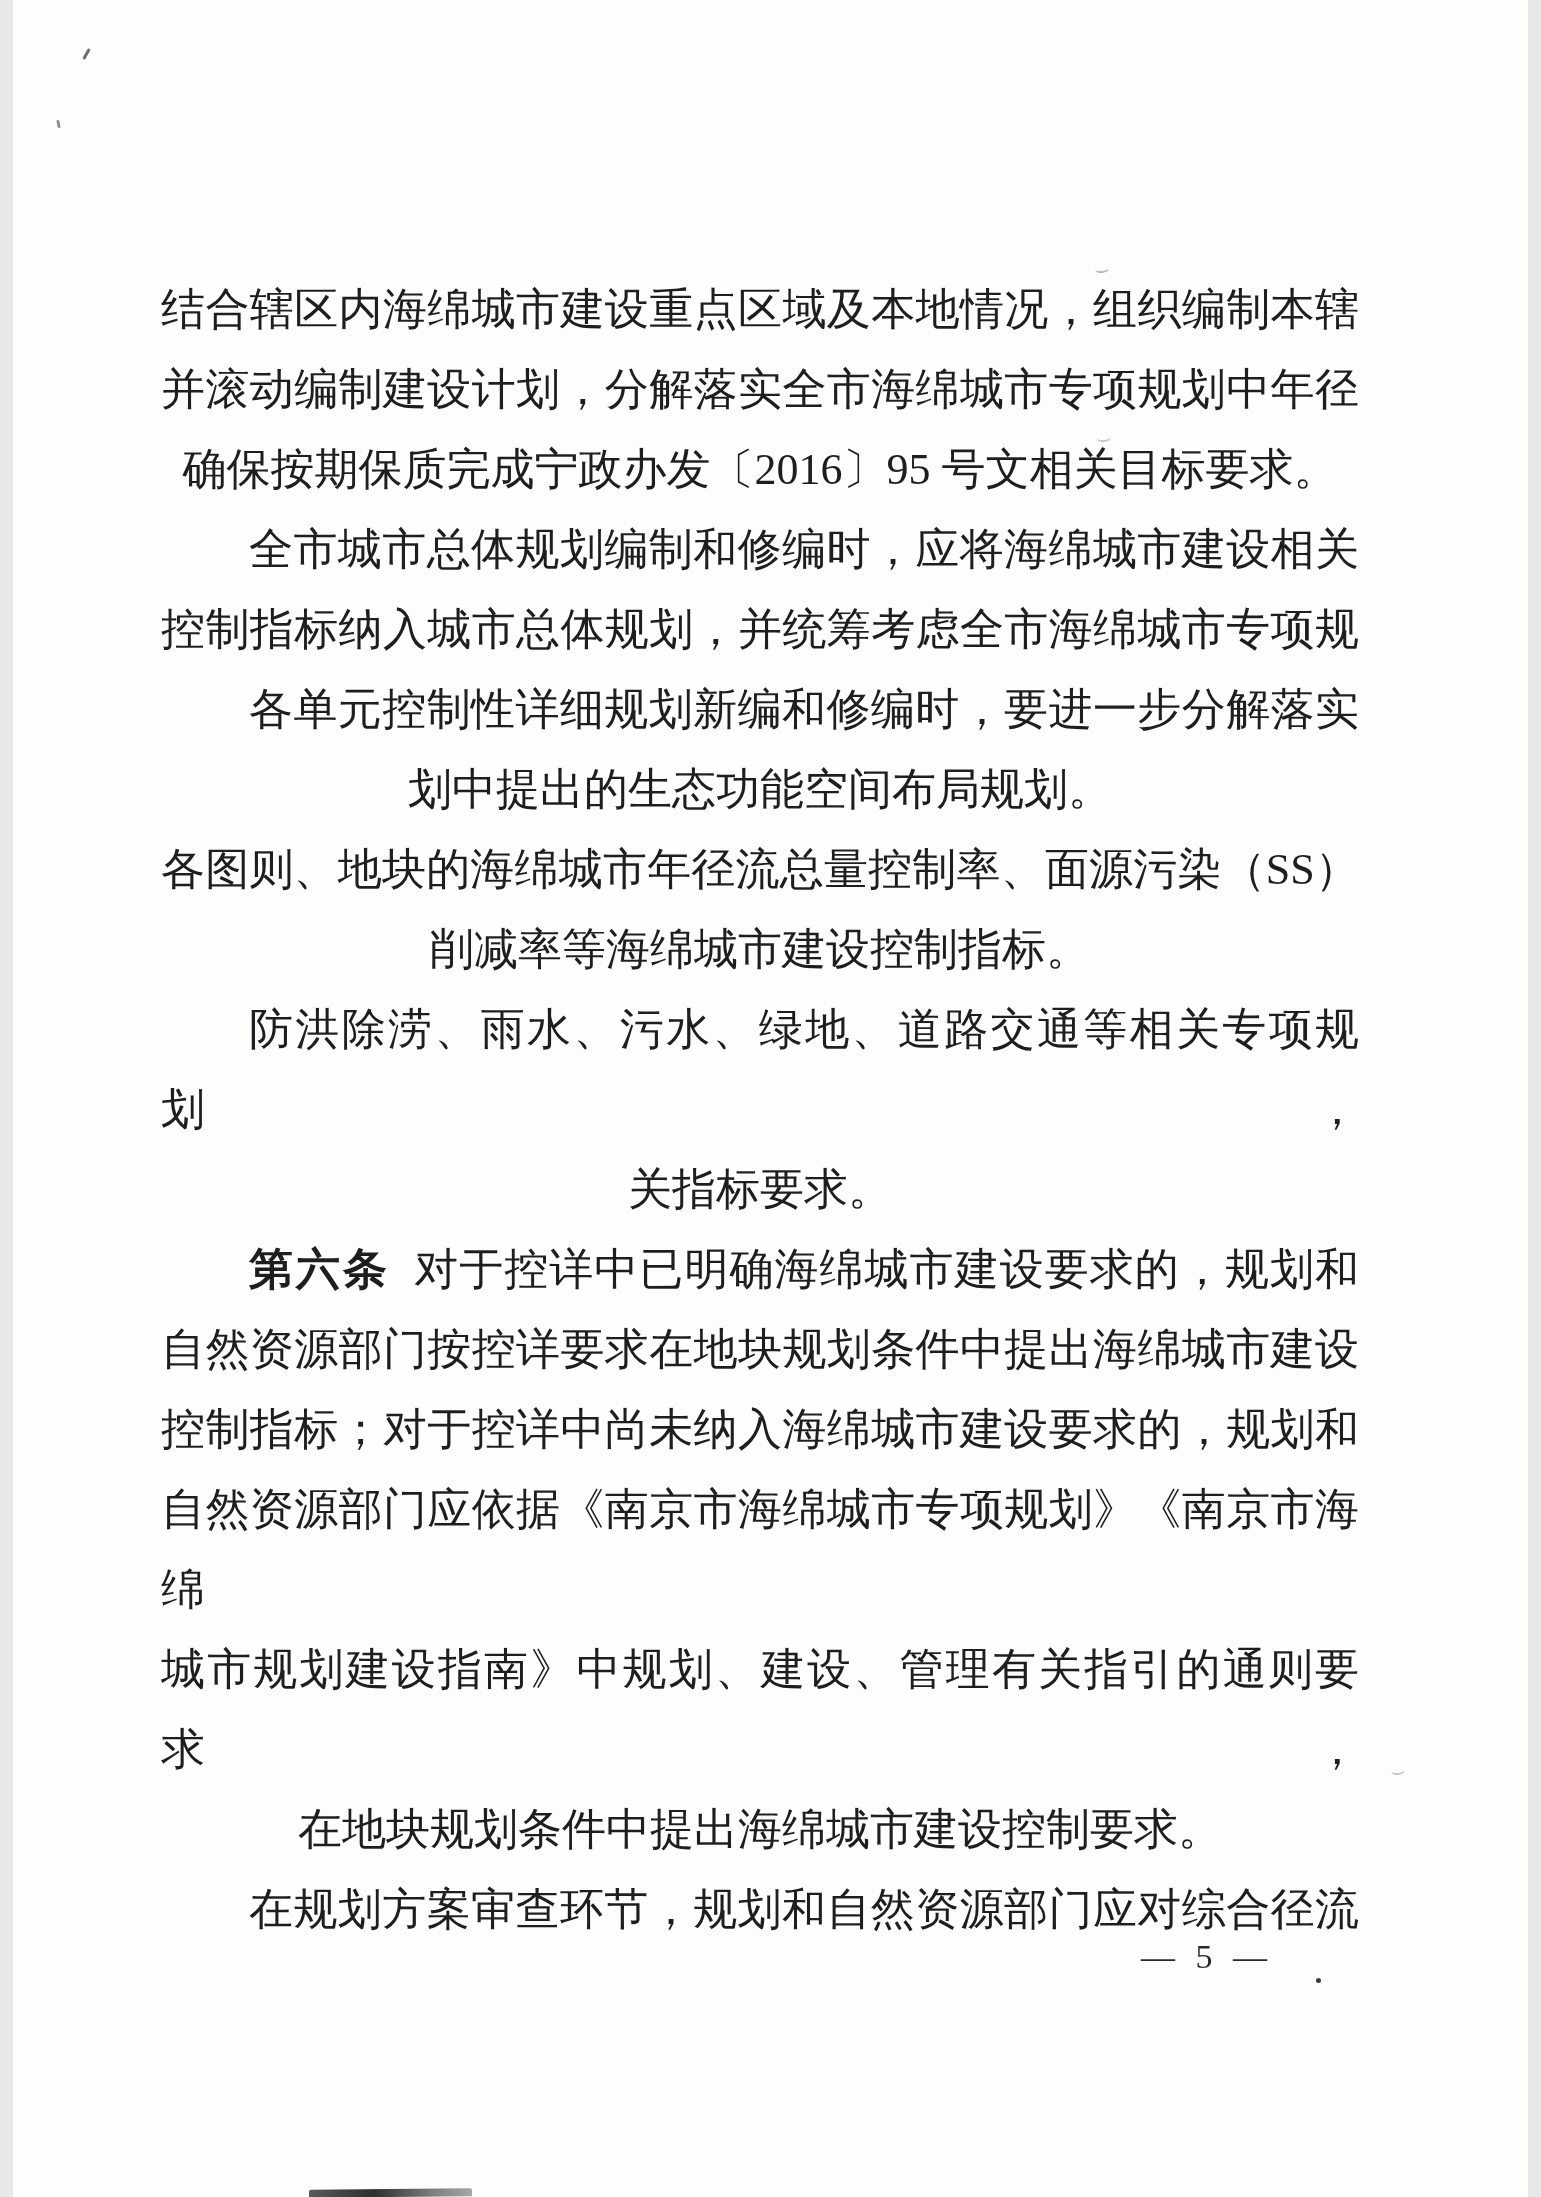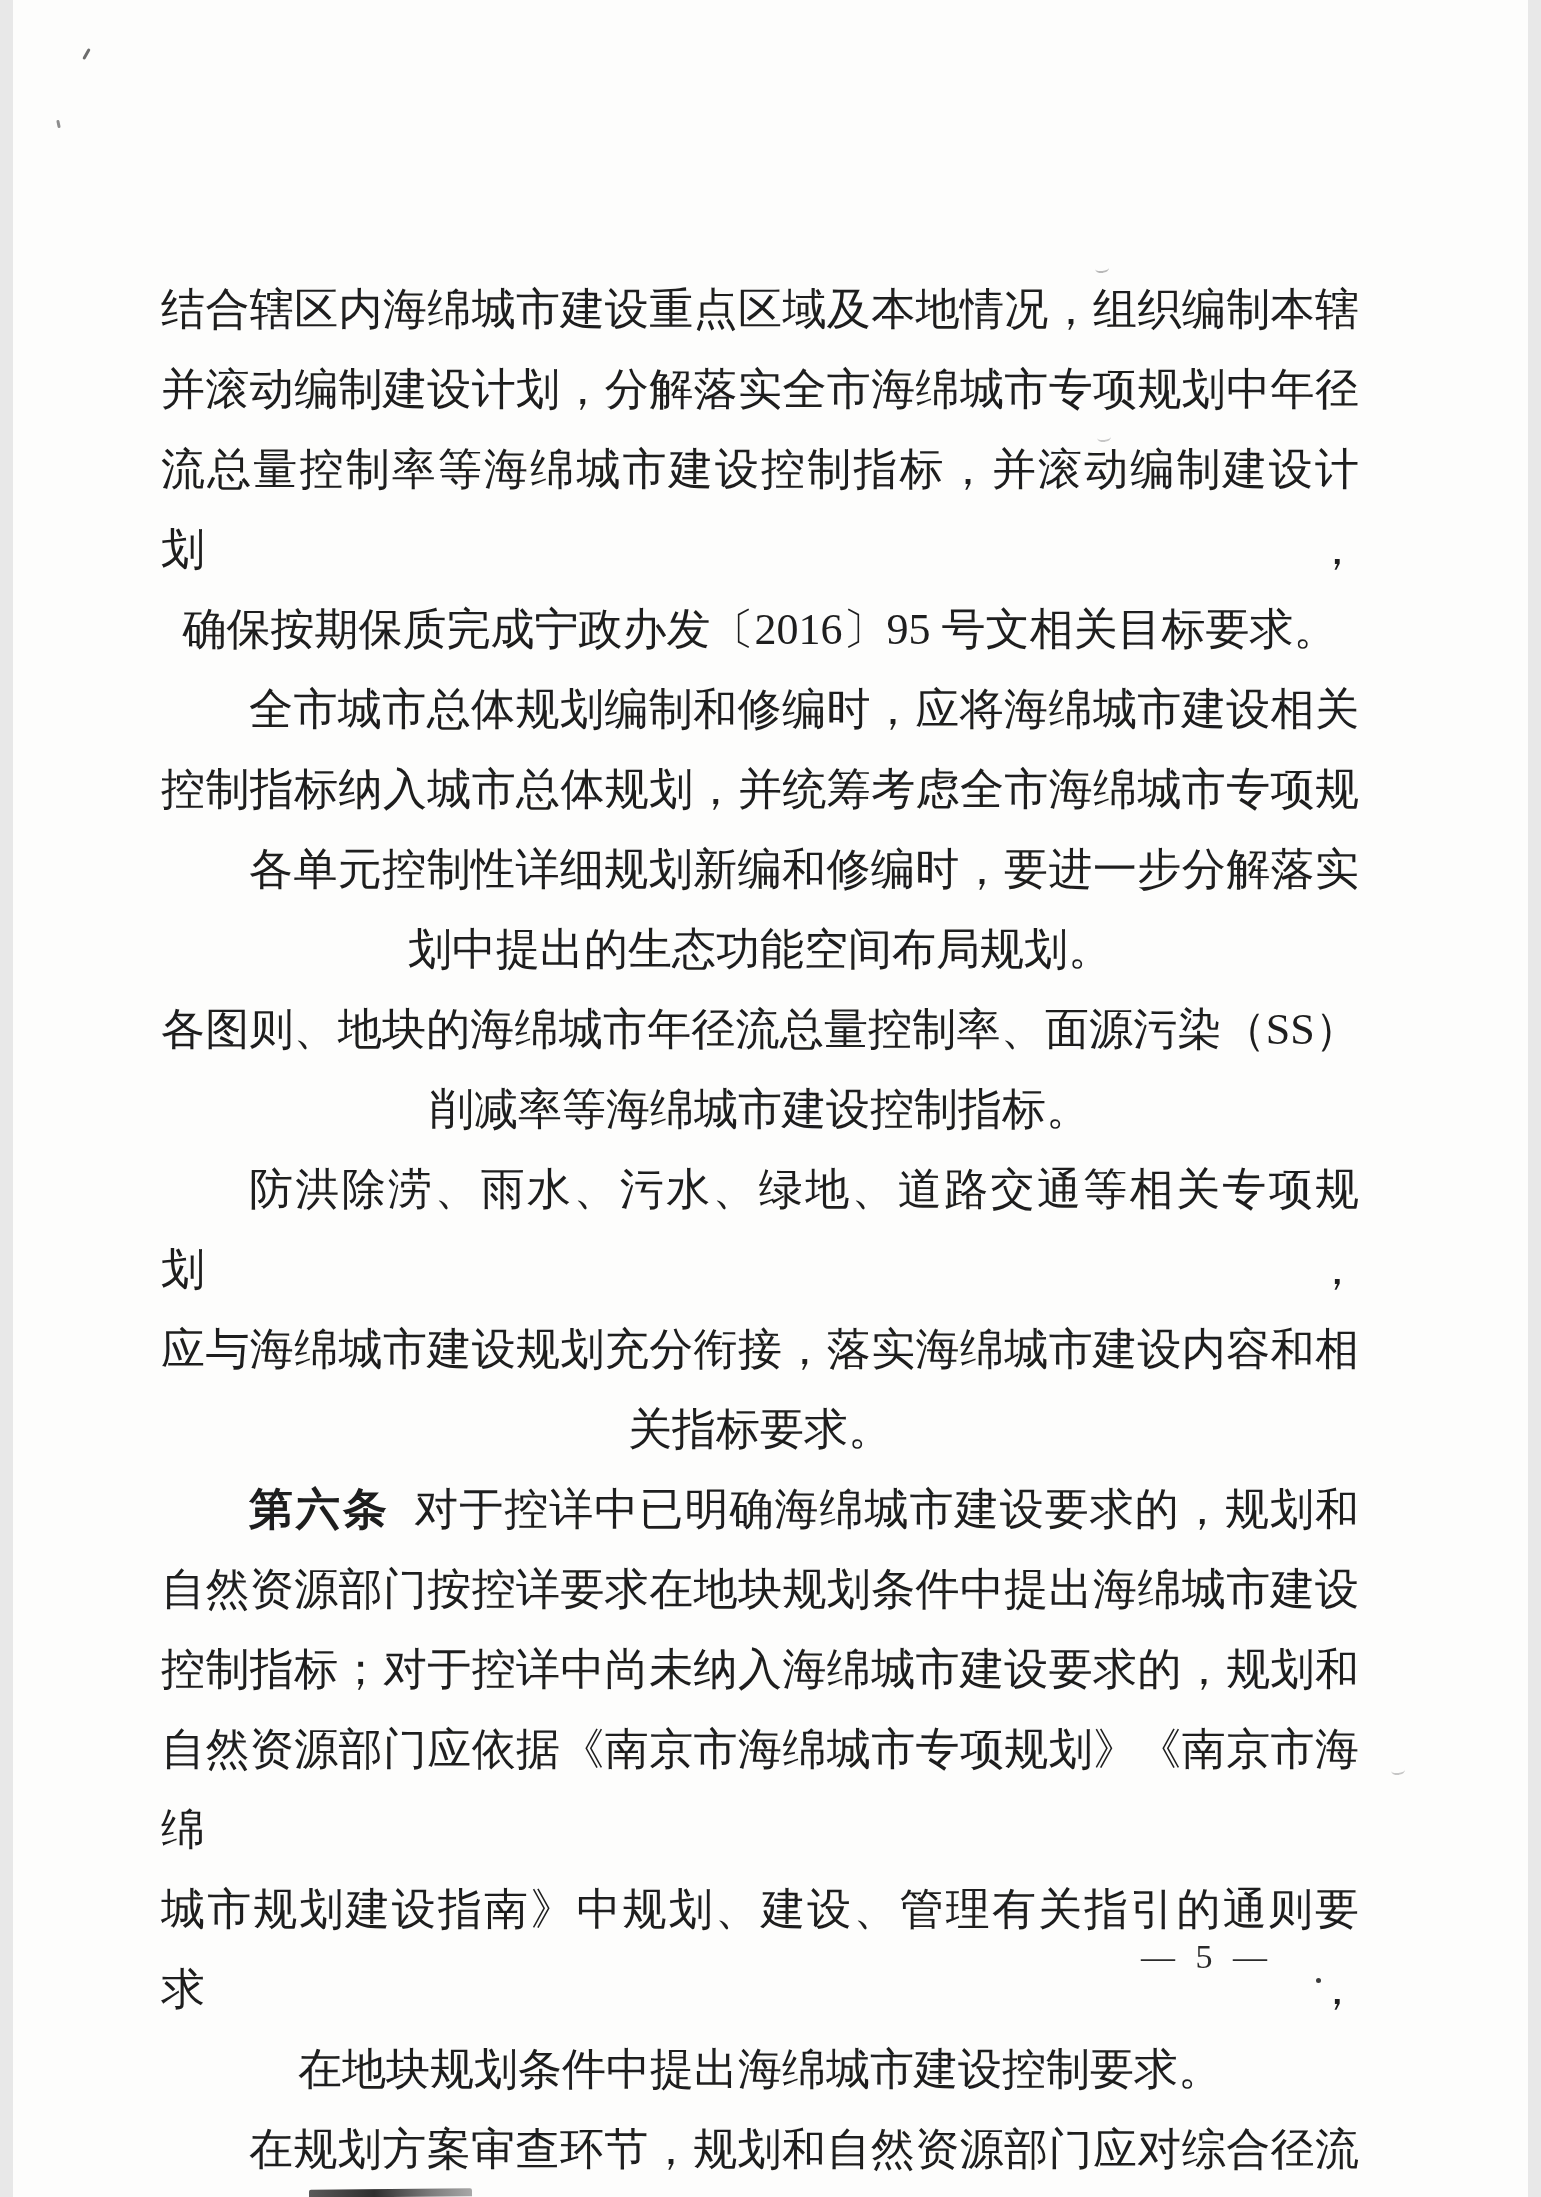--- a/index.html
+++ b/index.html
@@ -101,30 +101,28 @@
   }
 </style>
 </head>
 <body>
 
 <div class="page">
 
   <main class="text-block">
     <p class="ln j">结合辖区内海绵城市建设重点区域及本地情况，组织编制本辖</p>
     <p class="ln j">并滚动编制建设计划，分解落实全市海绵城市专项规划中年径</p>
-    <p class="ln j">流总量控制率等海绵城市建设控制指标，并滚动编制建设计划，</p>
     <p class="ln">确保按期保质完成宁政办发〔2016〕95 号文相关目标要求。</p>
     <p class="ln j indent">全市城市总体规划编制和修编时，应将海绵城市建设相关</p>
     <p class="ln j">控制指标纳入城市总体规划，并统筹考虑全市海绵城市专项规</p>
     <p class="ln j indent">各单元控制性详细规划新编和修编时，要进一步分解落实</p>
     <p class="ln">划中提出的生态功能空间布局规划。</p>
     <p class="ln j">各图则、地块的海绵城市年径流总量控制率、面源污染（SS）</p>
     <p class="ln">削减率等海绵城市建设控制指标。</p>
     <p class="ln j indent">防洪除涝、雨水、污水、绿地、道路交通等相关专项规划，</p>
-    <p class="ln j">应与海绵城市建设规划充分衔接，落实海绵城市建设内容和相</p>
     <p class="ln">关指标要求。</p>
     <p class="ln j indent">
       <span class="clause">第六条</span><span>对于控详中已明确海绵城市建设要求的，规划和</span>
     </p>
     <p class="ln j">自然资源部门按控详要求在地块规划条件中提出海绵城市建设</p>
     <p class="ln j">控制指标；对于控详中尚未纳入海绵城市建设要求的，规划和</p>
     <p class="ln j">自然资源部门应依据《南京市海绵城市专项规划》《南京市海绵</p>
     <p class="ln j">城市规划建设指南》中规划、建设、管理有关指引的通则要求，</p>
     <p class="ln">在地块规划条件中提出海绵城市建设控制要求。</p>
     <p class="ln j indent">在规划方案审查环节，规划和自然资源部门应对综合径流</p>

